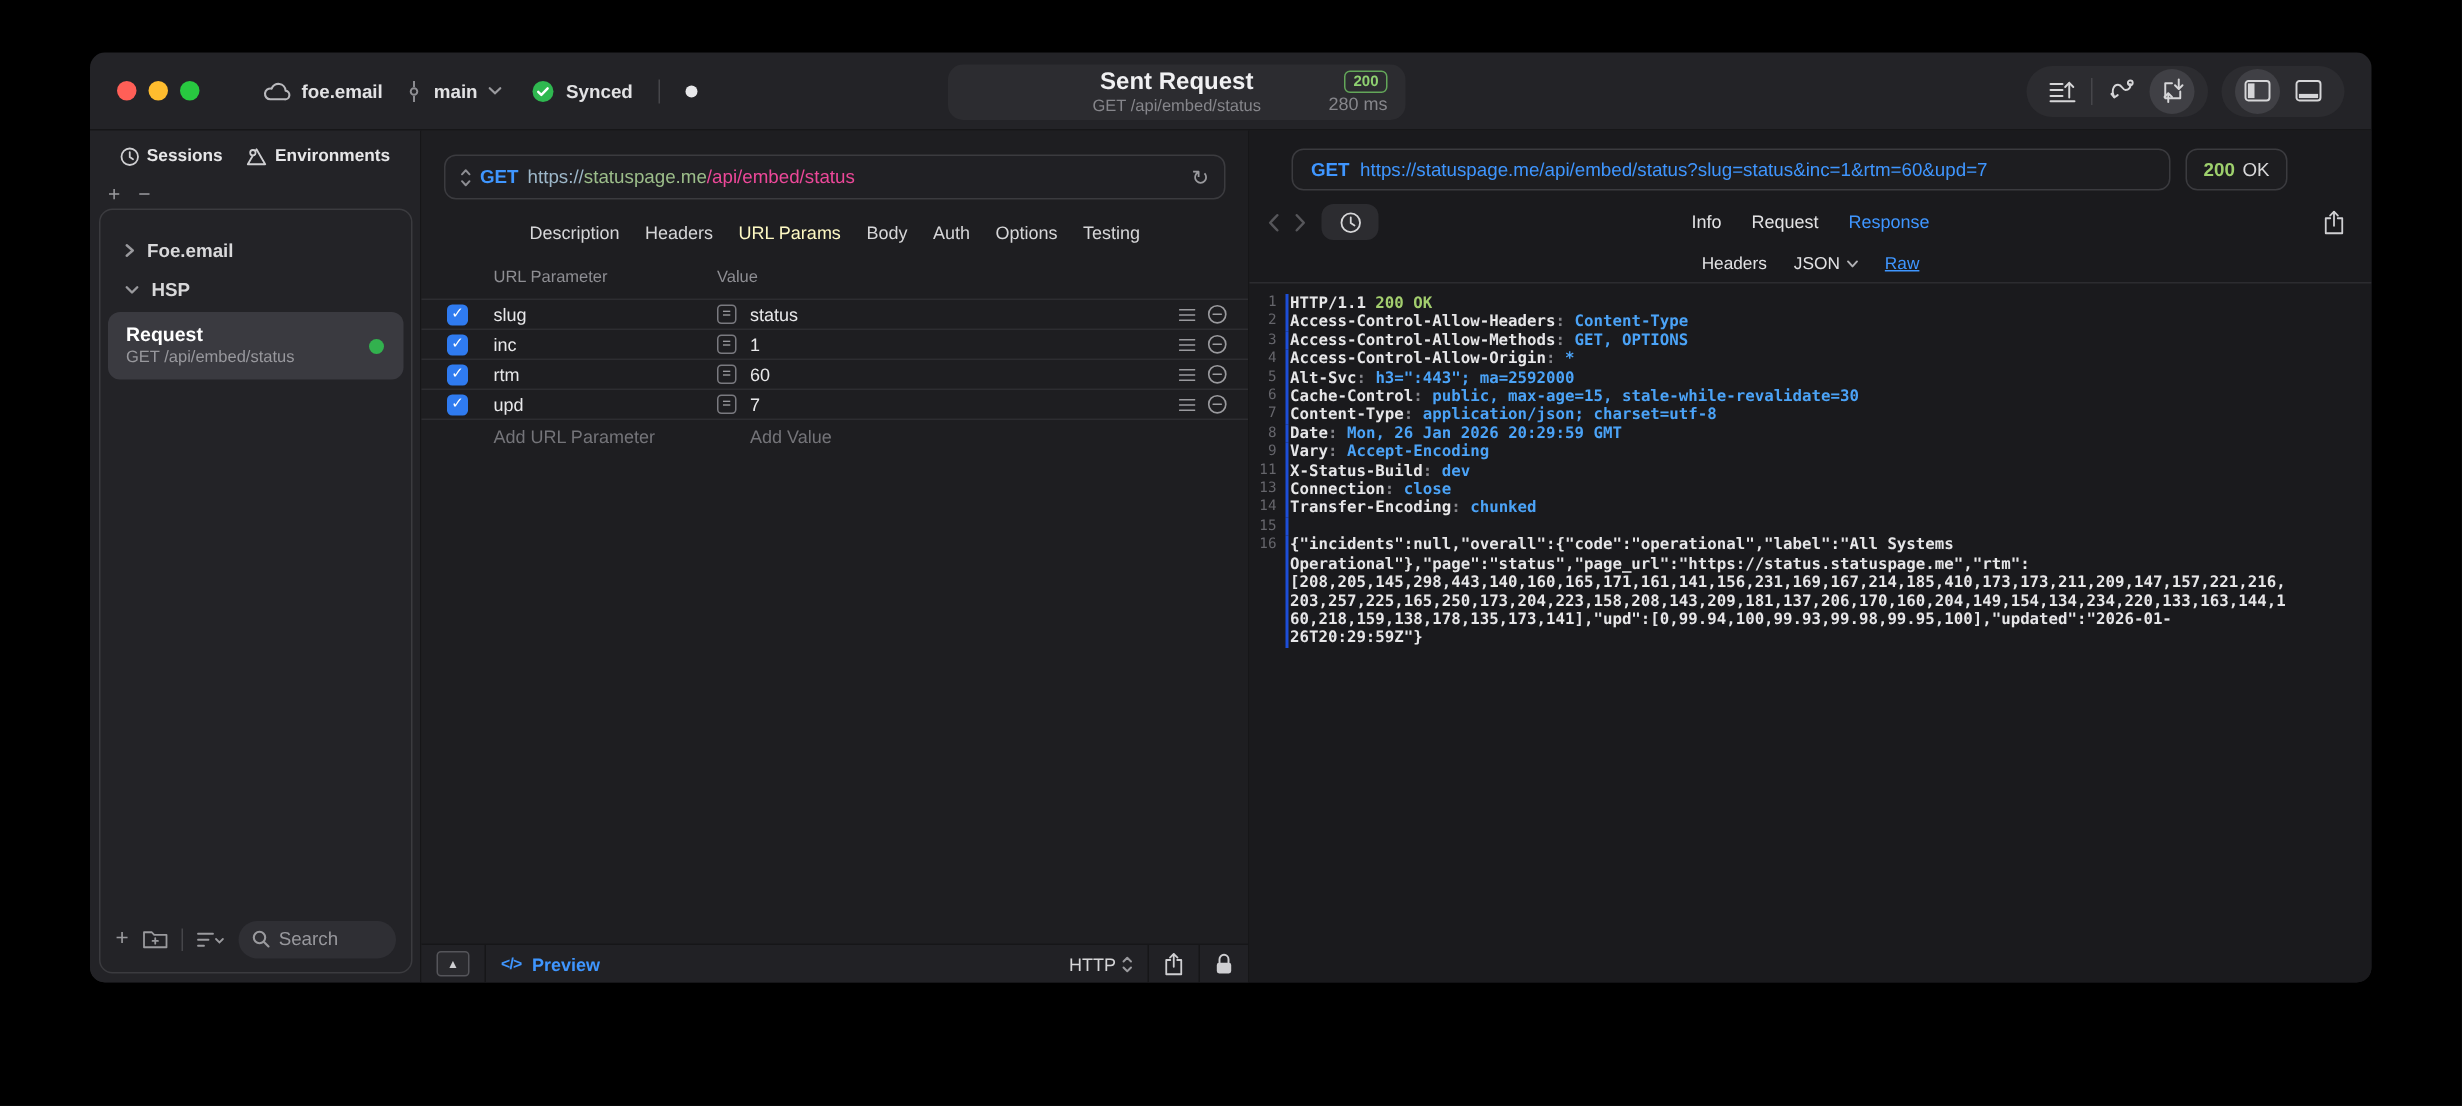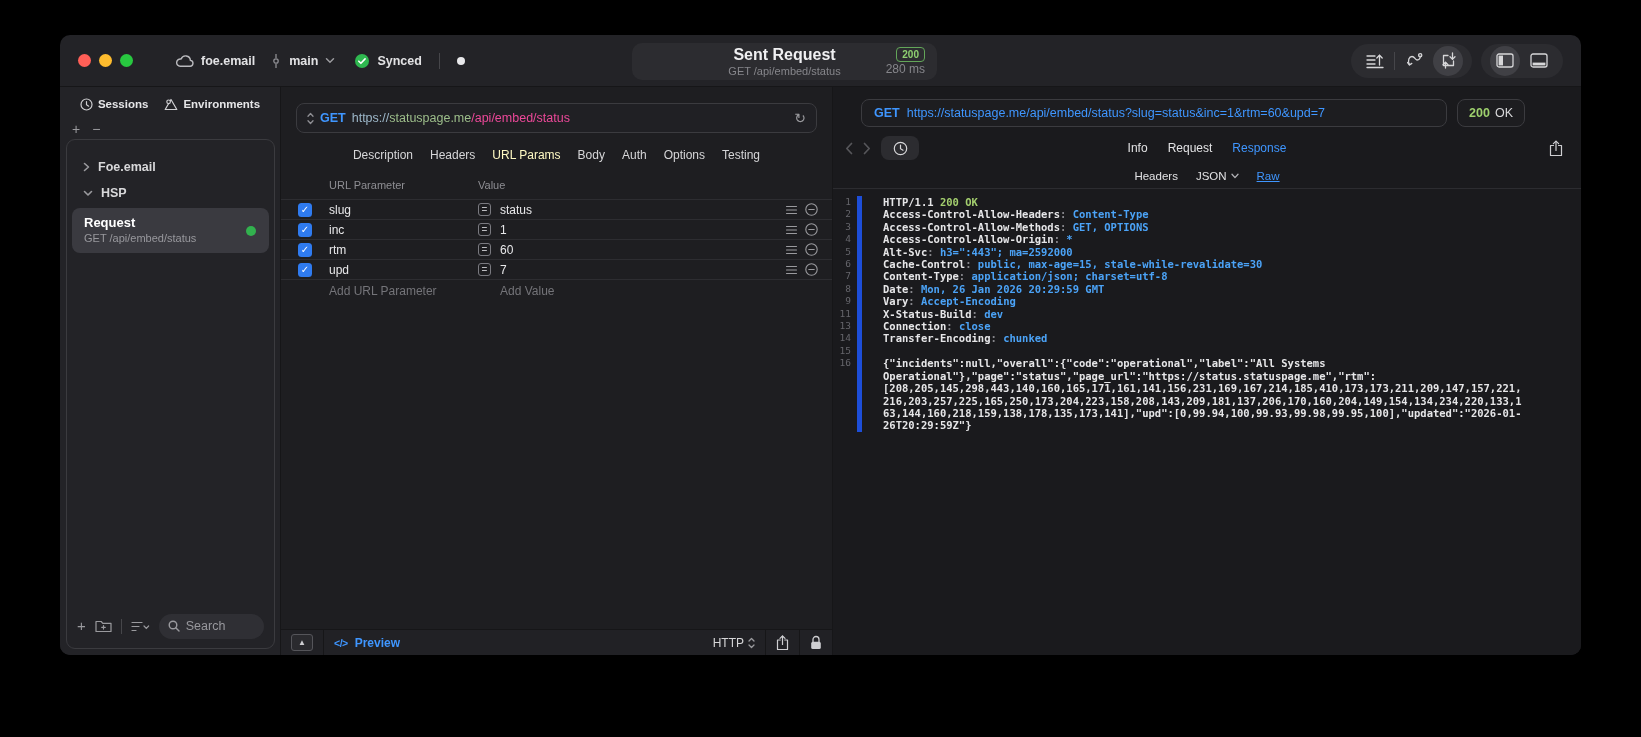--- a/index.html
+++ b/index.html
@@ -156,21 +156,21 @@
   .resp-subtabs .stab { display:flex; align-items:center; gap:4px; }
   .resp-subtabs .stab.active { color:#3f96ff;text-decoration:underline; }
   .resp-subtabs svg { color:#b0b0b4; }
 
   .code-area { flex:1; overflow:hidden; padding-top:7px;
                font-family:"DejaVu Sans Mono","Liberation Mono",monospace;
                font-size:10.5px; line-height:12.4px; }
   .code-line { display:flex; }
   .gutter { flex:0 0 24px; text-align:right; color:#65656b; padding-right:6px;
             font-weight:400; font-size:9.5px; }
-  .code-content { border-left:5px solid #1d4ed8; padding-left:21px; max-width:668px;
+  .code-content { border-left:2px solid #1d4ed8; padding-left:1px; max-width:668px;
                   white-space:pre-wrap; overflow-wrap:break-word; font-weight:700;
                   min-height:12.4px; }
   .c-name { color:#e6e6e8; }
   .c-punct { color:#85858a; }
   .c-val { color:#4ba3f7; }
   .c-green { color:#a3ce6e; }
   .c-body { color:#e6e6e8; }
 </style>
 </head>
 <body>

